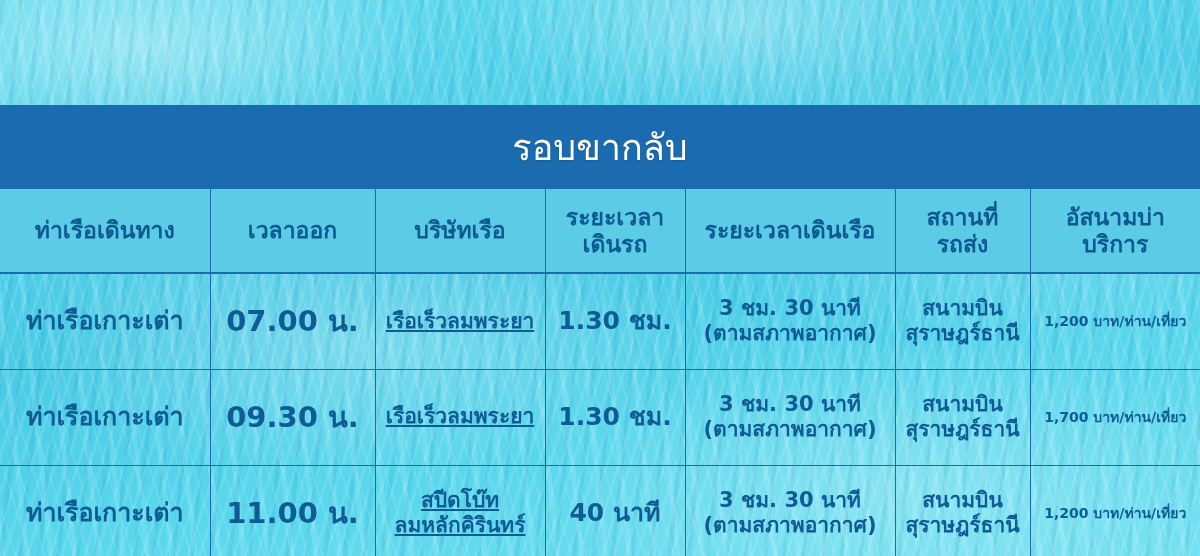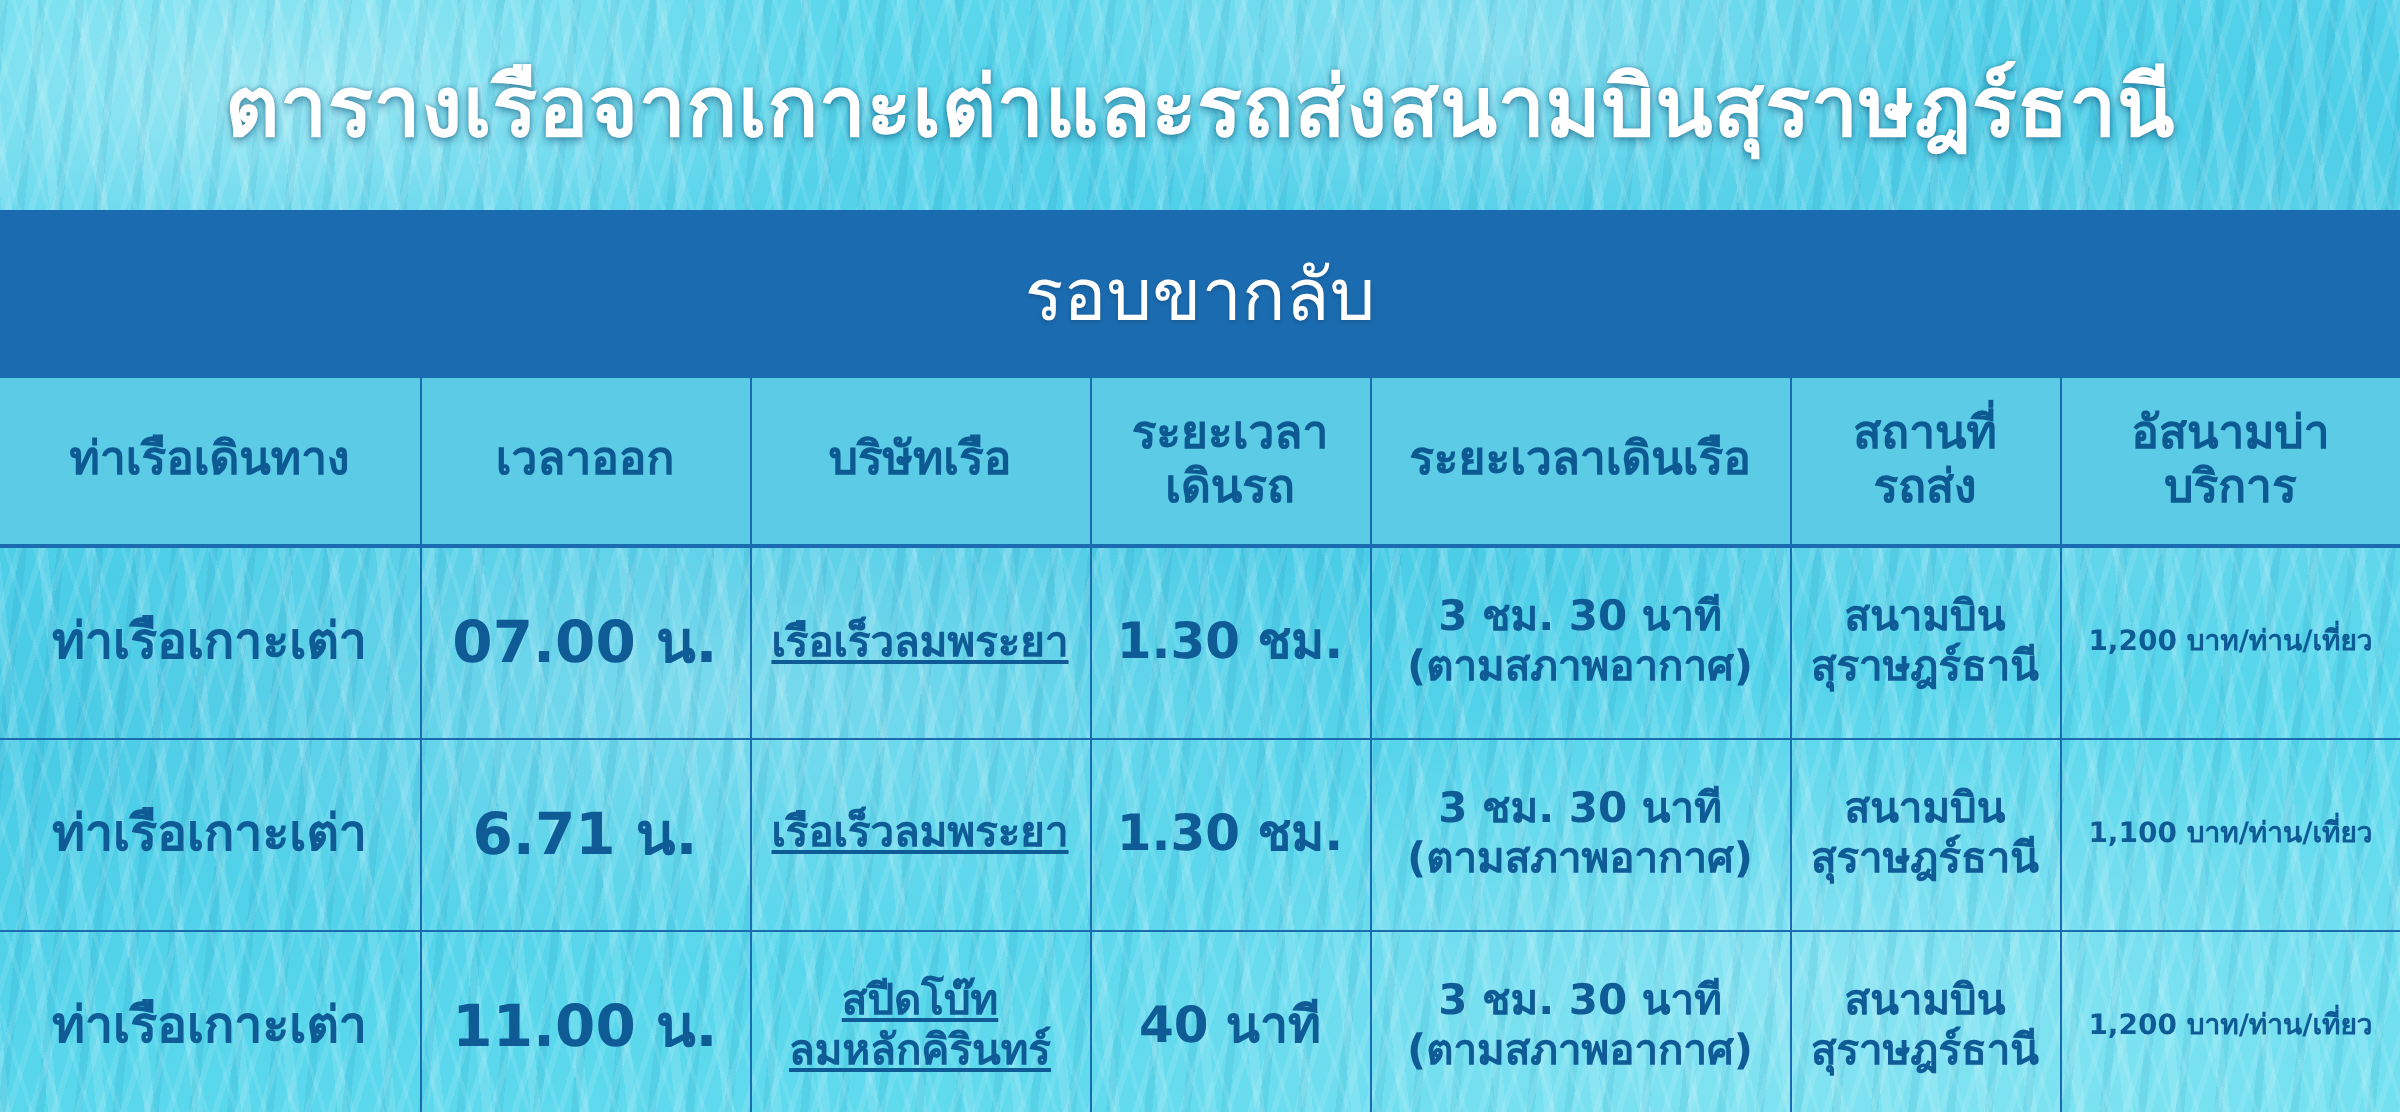--- a/index.html
+++ b/index.html
@@ -129,23 +129,20 @@
   col.w4 { width: 140px; }
   col.w5 { width: 210px; }
   col.w6 { width: 135px; }
   col.w7 { width: 170px; }
 </style>
 </head>
 <body>
 
 <div class="page">
 
-  <div class="title-band">
-    <div class="title-text">ตารางเรือจากเกาะเต่าและรถส่งสนามบินสุราษฎร์ธานี</div>
-  </div>
 
   <div class="header-bar">
     <div class="header-bar-text">รอบขากลับ</div>
   </div>
 
   <div class="table-wrap">
     <table class="schedule">
       <colgroup>
         <col class="w1">
           <col class="w2">
@@ -197,34 +194,34 @@
           </td>
           <td class="c-dropoff">
             <div>สนามบิน</div>
             <div>สุราษฎร์ธานี</div>
           </td>
           <td class="c-price">1,200 บาท/ท่าน/เที่ยว</td>
         </tr>
 
         <tr>
           <td class="c-port">ท่าเรือเกาะเต่า</td>
-          <td class="c-time">6.71 น.</td>
+          <td class="c-time">09.30 น.</td>
           <td class="c-company">
             <div>เรือเร็วลมพระยา</div>
           </td>
           <td class="c-bus">1.30 ชม.</td>
           <td class="c-boat">
             <div>3 ชม. 30 นาที</div>
             <div>(ตามสภาพอากาศ)</div>
           </td>
           <td class="c-dropoff">
             <div>สนามบิน</div>
             <div>สุราษฎร์ธานี</div>
           </td>
-          <td class="c-price">1,100 บาท/ท่าน/เที่ยว</td>
+          <td class="c-price">1,700 บาท/ท่าน/เที่ยว</td>
         </tr>
 
         <tr>
           <td class="c-port">ท่าเรือเกาะเต่า</td>
           <td class="c-time">11.00 น.</td>
           <td class="c-company">
             <div>สปีดโบ๊ท</div>
             <div>ลมหลักคิรินทร์</div>
           </td>
           <td class="c-bus">40 นาที</td>

